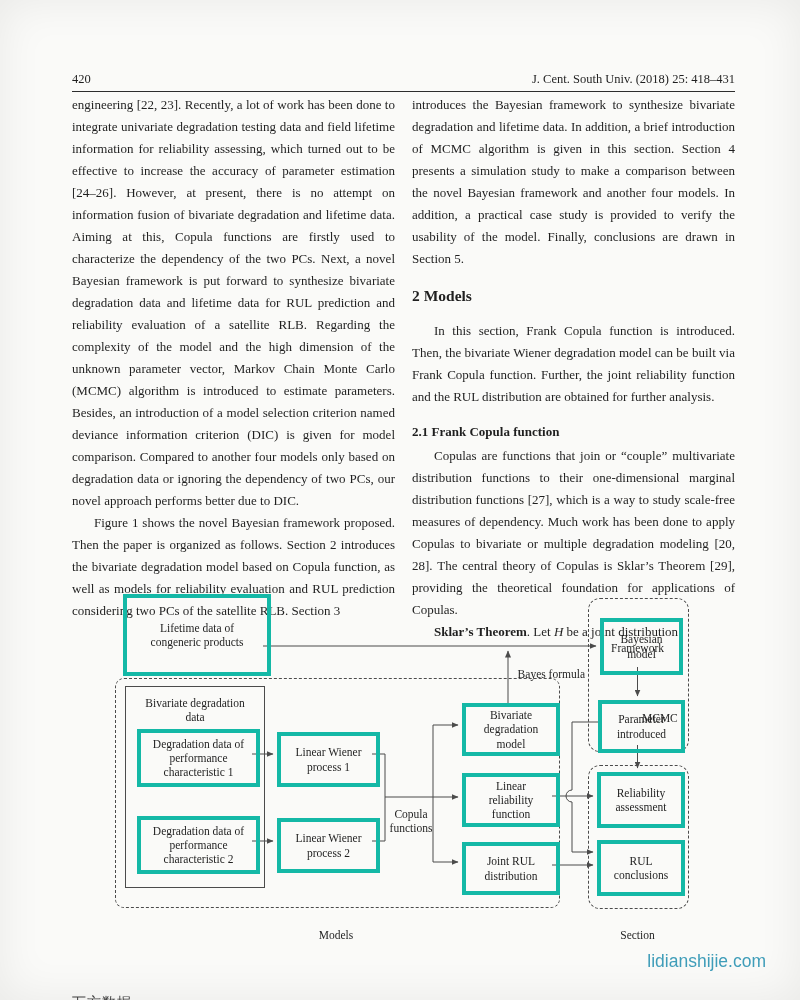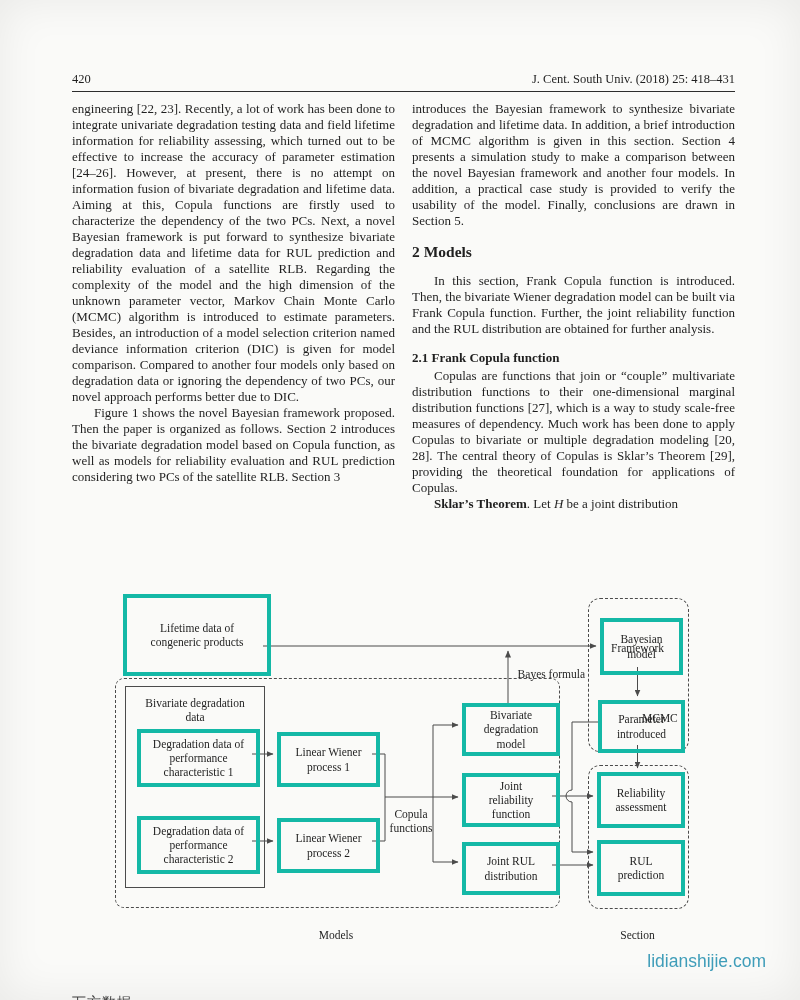--- a/index.html
+++ b/index.html
@@ -14,21 +14,21 @@
 
   
   .header{
     position:absolute;left:72px;top:72px;width:663px;
     display:flex;justify-content:space-between;align-items:flex-end;
     font-size:12.5px;padding-bottom:4px;border-bottom:1.4px solid #2d2d2d;
   }
 
   
   .columns{position:absolute;left:72px;top:94px;width:663px;display:flex;gap:17px;}
-  .col{width:323px;font-size:13px;line-height:16px;text-align:justify;margin-top:7px;}
+  .col{width:323px;font-size:13px;line-height:22px;text-align:justify;}
   .col p{margin:0;text-indent:22px;}
   .col p.noindent{text-indent:0;}
   h2.sec{font-size:15.5px;font-weight:bold;margin:15px 0 13px 0;text-align:left;}
   h3.subsec{font-size:13px;font-weight:bold;margin:13px 0 2px 0;text-align:left;}
   .ital{font-style:italic;}
   .bold{font-weight:bold;}
 
   
   .figure{position:absolute;left:0;top:590px;width:800px;height:322px;font-size:11.5px;line-height:1.22;}
   .fbox{
@@ -137,34 +137,34 @@
 characteristic 2</div>
 
     <div class="fbox" style="left:277px;top:142px;width:95px;height:47px;">Linear Wiener
 process 1</div>
     <div class="fbox" style="left:277px;top:228px;width:95px;height:47px;">Linear Wiener
 process 2</div>
 
     <div class="fbox" style="left:462px;top:113px;width:90px;height:45px;">Bivariate
 degradation
 model</div>
-    <div class="fbox" style="left:462px;top:183px;width:90px;height:46px;">Joint
+    <div class="fbox" style="left:462px;top:183px;width:90px;height:46px;">Linear
 reliability
 function</div>
     <div class="fbox" style="left:462px;top:252px;width:90px;height:45px;">Joint RUL
 distribution</div>
 
     <div class="fbox" style="left:600px;top:28px;width:75px;height:49px;">Bayesian
 model</div>
     <div class="fbox" style="left:598px;top:110px;width:79px;height:45px;">Parameter
 introduced</div>
     <div class="fbox" style="left:597px;top:182px;width:80px;height:48px;">Reliability
 assessment</div>
     <div class="fbox" style="left:597px;top:250px;width:80px;height:48px;">RUL
-prediction</div>
+conclusions</div>
 
     <div class="flabel" style="left:495px;top:38px;width:90px;text-align:right;">Bayes formula</div>
     <div class="flabel" style="left:642px;top:82px;">MCMC</div>
     <div class="flabel" style="left:385px;top:178px;width:52px;text-align:center;">Copula
 functions</div>
   </div>
 
 
   <div class="wanfang">万方数据</div>
   <div class="watermark">lidianshijie.com</div>

